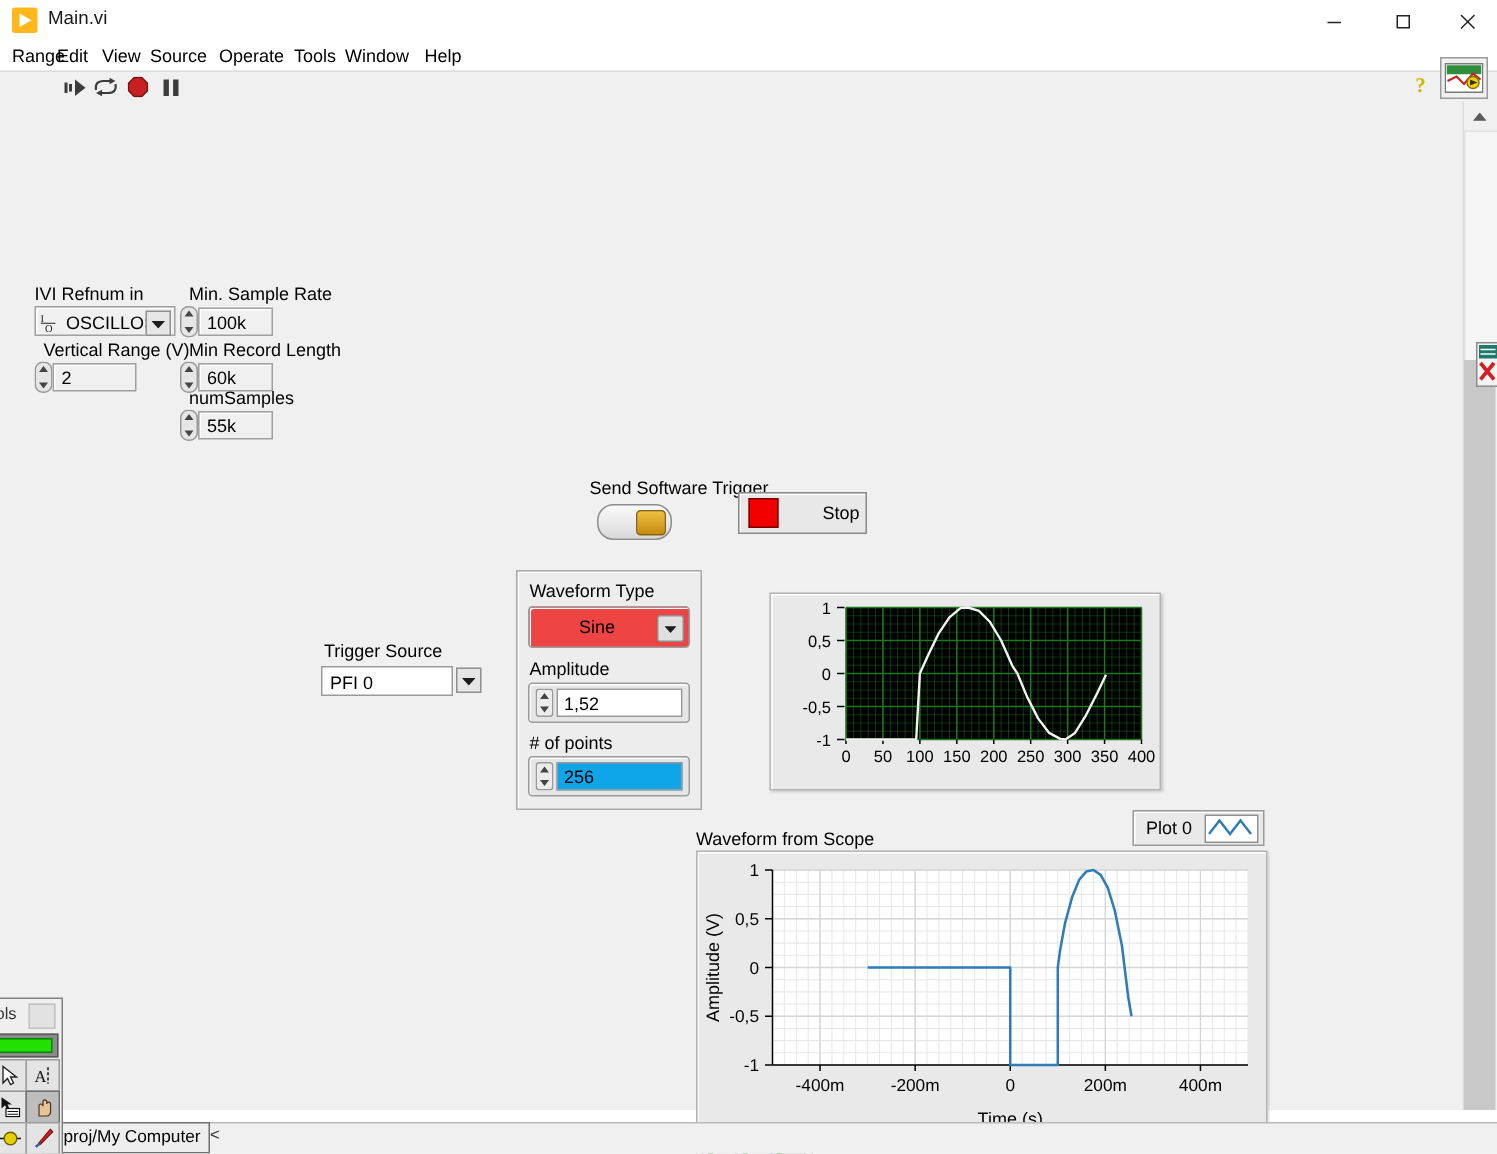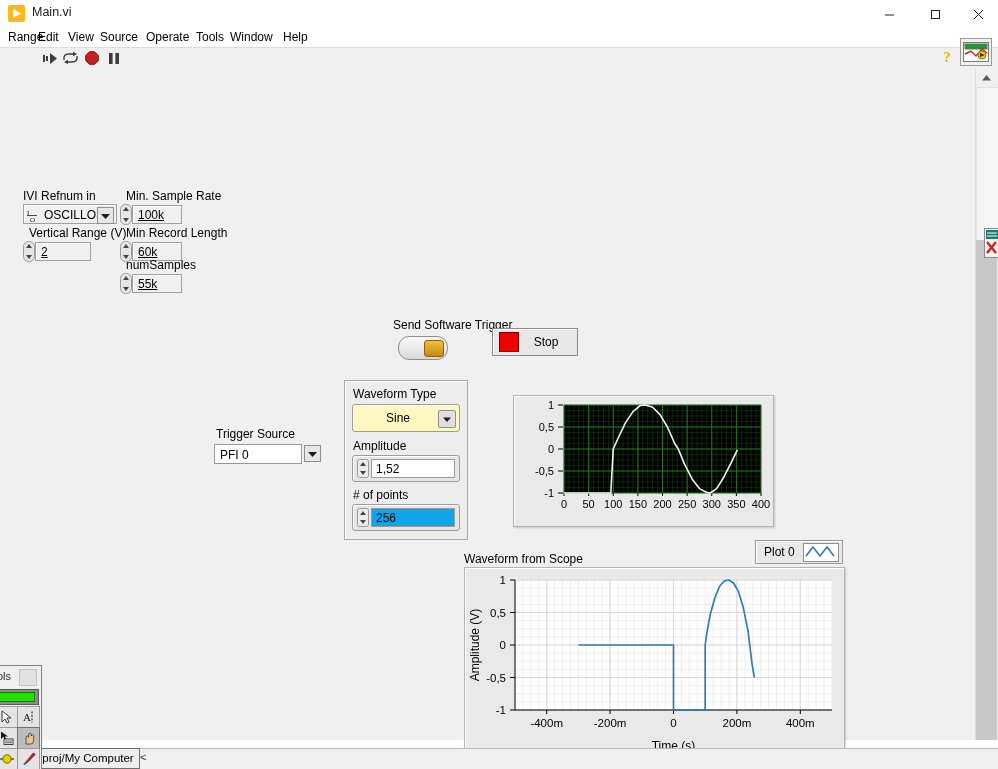--- a/index.html
+++ b/index.html
@@ -55,21 +55,20 @@
 
   
   .lbl{color:#000;font-size:12px;white-space:nowrap;}
   .lbl-bold{font-weight:normal;}
 
   .num-box{
     background:#f0f0f0;border:1px solid #a0a0a0;
     box-shadow:inset 1px 1px 0 #ffffff;
     height:19px;line-height:19px;padding-left:5px;font-size:12px;color:#000;
     box-sizing:border-box;
-    text-decoration:underline;
   }
   .white-box{
     background:#ffffff;border:1px solid #9a9a9a;
     height:21px;line-height:21px;padding-left:5px;font-size:12px;color:#000;
     box-sizing:border-box;
   }
   .spinner{width:12px;height:21px;}
   .spinner svg{display:block;}
 
   .ring{
@@ -118,21 +117,21 @@
   
   #sw-outer{left:398px;top:268px;width:48px;height:22px;border-radius:11px;
             background:linear-gradient(#fafafa,#d9d9d9);border:1px solid #8d8d8d;}
   #sw-knob{position:absolute;right:3px;top:3px;width:18px;height:15px;border-radius:3px;
            background:linear-gradient(#f0c040,#c48b12);border:1px solid #8e6208;}
 
   
   #stop-btn{left:492px;top:260px;width:84px;height:26px;background:#e8e8e8;border:1px solid #8a8a8a;
             box-shadow:inset 1px 1px 0 #ffffff;display:flex;align-items:center;}
   #stop-sq{margin-left:6px;width:18px;height:18px;background:#f20000;border:1px solid #7a0000;}
-  #stop-lbl{flex:1;text-align:center;font-size:12px;padding-right:4px;}
+  #stop-lbl{flex:1;text-align:right;font-size:12px;padding-right:4px;}
 
   
   #wf-cluster{left:344px;top:312px;width:122px;height:158px;background:#ededed;border:1px solid #a8a8a8;
               box-shadow:inset 1px 1px 0 #ffffff;}
 </style>
 </head>
 <body>
 
 <div class="abs" id="titlebar">
   <div class="abs" id="title-icon">
@@ -290,21 +289,21 @@
     <div class="abs white-box" style="left:0;top:0;width:88px;height:20px;line-height:20px">PFI 0</div>
     <div class="abs" style="left:90px;top:1px;width:15px;height:15px;background:#e6e6e6;border:1px solid #8f8f8f;display:flex;align-items:center;justify-content:center">
       <svg width="9" height="6" viewBox="0 0 9 6">
           <polygon points="0,1 9,1 4.5,6" fill="#1c1c1c"></polygon>
         </svg>
     </div>
   </div>
 
   <div class="abs" id="wf-cluster">
     <div class="abs lbl" style="left:8px;top:6px">Waveform Type</div>
-    <div class="abs" style="left:7px;top:23px;width:106px;height:26px;background:#fef9c3;border:1px solid #9c9c9c;border-radius:3px;box-shadow:inset 1px 1px 0 #ffffff">
+    <div class="abs" style="left:7px;top:23px;width:106px;height:26px;background:#ef4444;border:1px solid #9c9c9c;border-radius:3px;box-shadow:inset 1px 1px 0 #ffffff">
       <div class="abs" style="left:0;top:0;width:90px;height:26px;line-height:26px;text-align:center;font-size:12px">Sine</div>
       <div class="abs" style="left:85px;top:5px;width:16px;height:16px;background:#e0e0e0;border:1px solid #8f8f8f;border-radius:2px;display:flex;align-items:center;justify-content:center">
         <svg width="8" height="5" viewBox="0 0 8 5">
             <polygon points="0,0.5 8,0.5 4,5" fill="#1c1c1c"></polygon>
           </svg>
       </div>
     </div>
 
     <div class="abs lbl" style="left:8px;top:58px">Amplitude</div>
     <div class="abs" style="left:7px;top:74px;width:106px;height:25px;background:#e6e6e6;border:1px solid #9c9c9c;border-radius:3px;box-shadow:inset 1px 1px 0 #fff">

